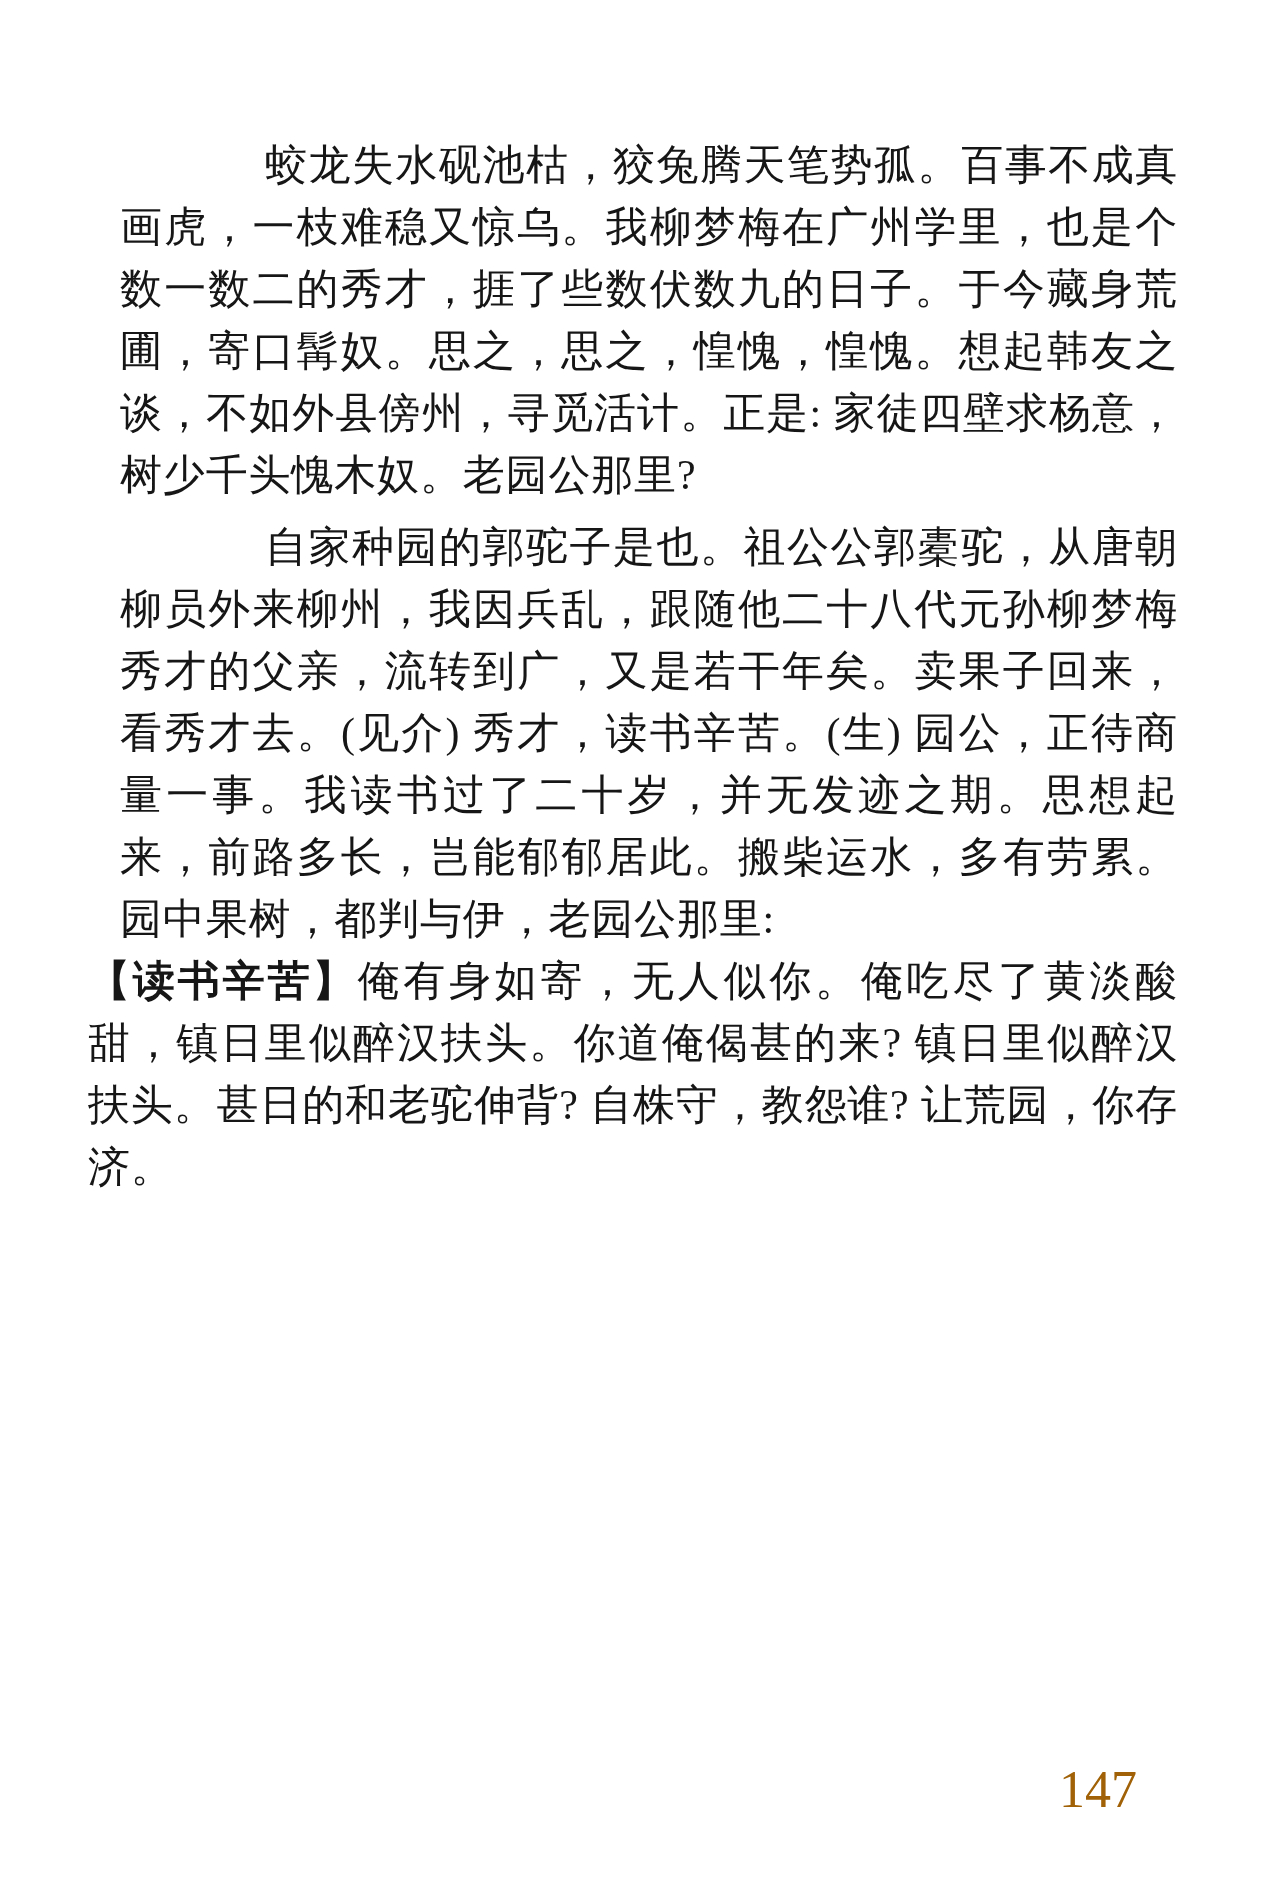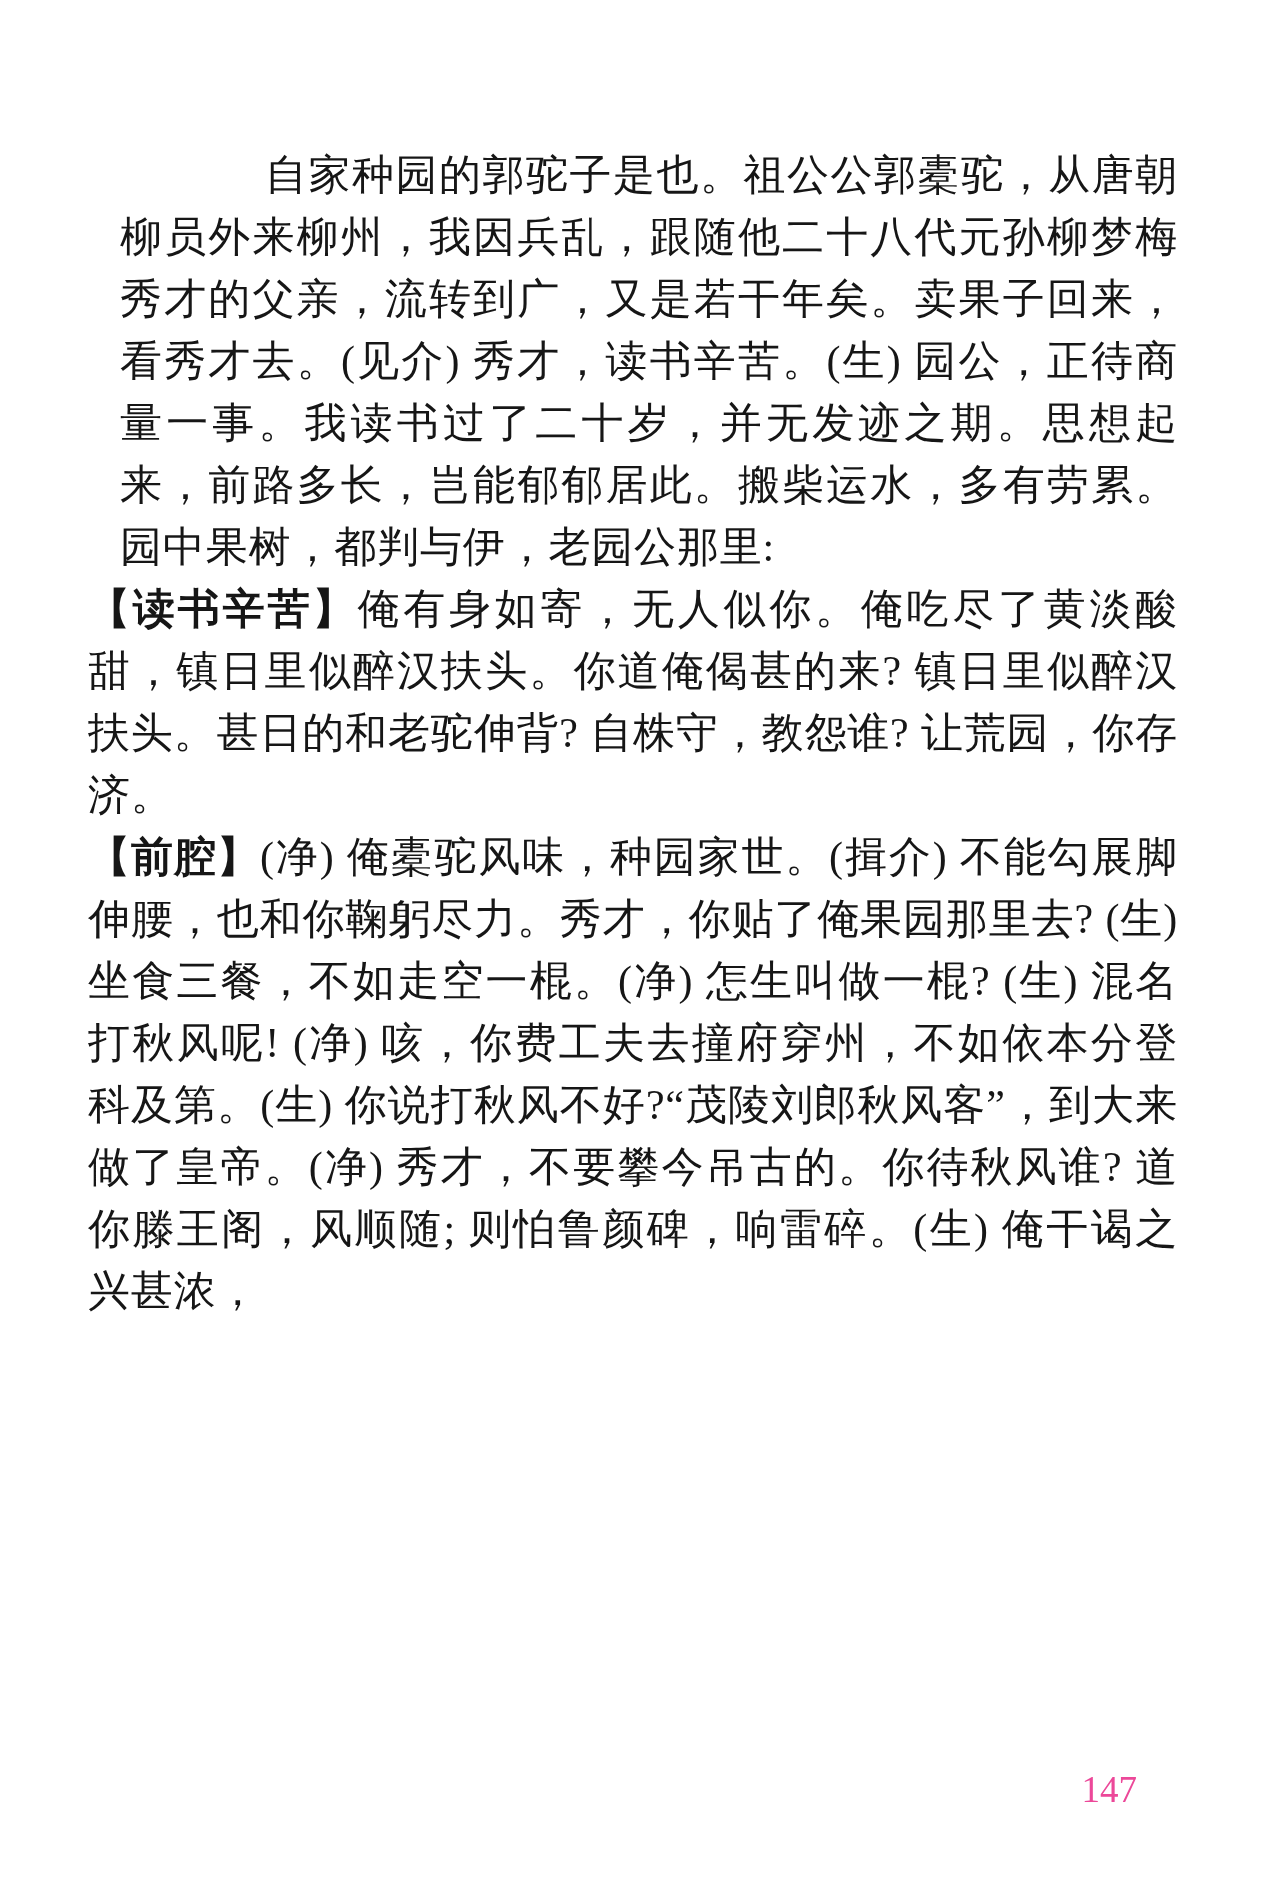--- a/index.html
+++ b/index.html
@@ -43,38 +43,36 @@
   }
   .tune-label {
     font-family: "Liberation Sans", "DejaVu Sans", sans-serif;
     font-weight: 700;
     letter-spacing: 0;
   }
   .page-number {
     position: absolute;
     top: 1768px;
     right: 124px;
-    font-size: 37px;
+    font-size: 52px;
     line-height: 44px;
     font-family: "Liberation Serif", "DejaVu Serif", serif;
-    color: #ec4899;
+    color: #a16207;
   }
 </style>
 </head>
 <body>
 
 <main class="page-content">
 
+  <p class="para speech">蛟龙失水砚池枯，狡兔腾天笔势孤。百事不成真画虎，一枝难稳又惊乌。我柳梦梅在广州学里，也是个数一数二的秀才，捱了些数伏数九的日子。于今藏身荒圃，寄口髯奴。思之，思之，惶愧，惶愧。想起韩友之谈，不如外县傍州，寻觅活计。正是: 家徒四壁求杨意，树少千头愧木奴。老园公那里?</p>
 
 
   <p class="para speech gap-before">自家种园的郭驼子是也。祖公公郭橐驼，从唐朝柳员外来柳州，我因兵乱，跟随他二十八代元孙柳梦梅秀才的父亲，流转到广，又是若干年矣。卖果子回来，看秀才去。(见介) 秀才，读书辛苦。(生) 园公，正待商量一事。我读书过了二十岁，并无发迹之期。思想起来，前路多长，岂能郁郁居此。搬柴运水，多有劳累。园中果树，都判与伊，老园公那里:</p>
 
   <p class="para aria">
     <span class="tune-label">【读书辛苦】</span><span>俺有身如寄，无人似你。俺吃尽了黄淡酸甜，镇日里似醉汉扶头。你道俺偈甚的来? 镇日里似醉汉扶头。甚日的和老驼伸背? 自株守，教怨谁? 让荒园，你存济。</span>
   </p>
 
-  <p class="para aria">
-    <span class="tune-label">【前腔】</span><span>(净) 俺橐驼风味，种园家世。(揖介) 不能勾展脚伸腰，也和你鞠躬尽力。秀才，你贴了俺果园那里去? (生) 坐食三餐，不如走空一棍。(净) 怎生叫做一棍? (生) 混名打秋风呢! (净) 咳，你费工夫去撞府穿州，不如依本分登科及第。(生) 你说打秋风不好?“茂陵刘郎秋风客”，到大来做了皇帝。(净) 秀才，不要攀今吊古的。你待秋风谁? 道你滕王阁，风顺随; 则怕鲁颜碑，响雷碎。(生) 俺干谒之兴甚浓，</span>
-  </p>
 
 </main>
 
 <div class="page-number">147</div>
 
 </body></html>

